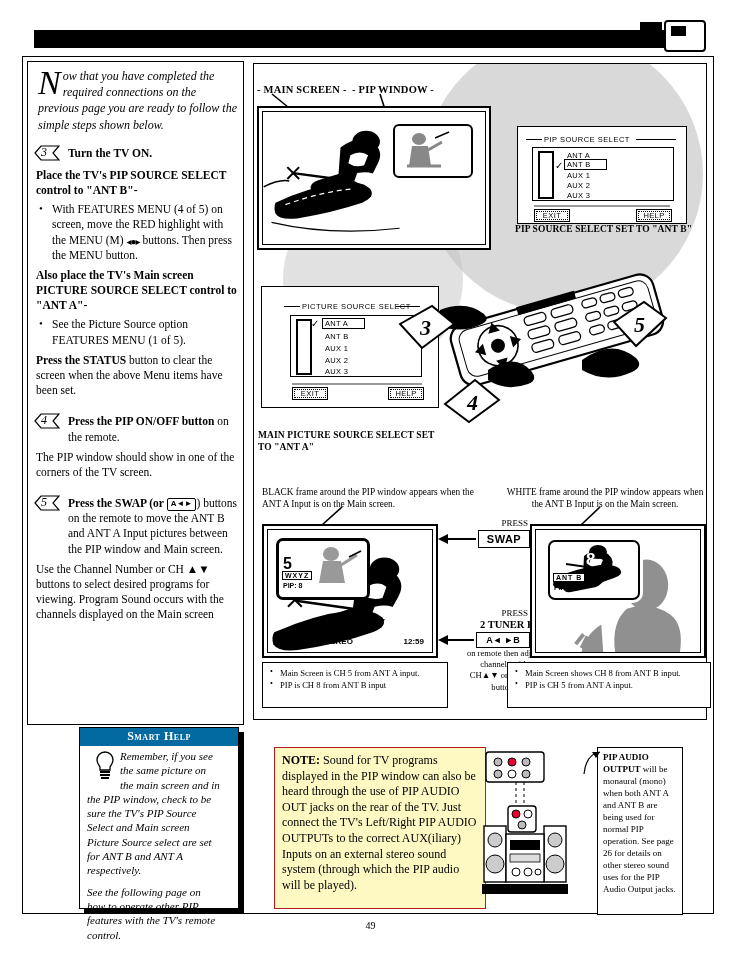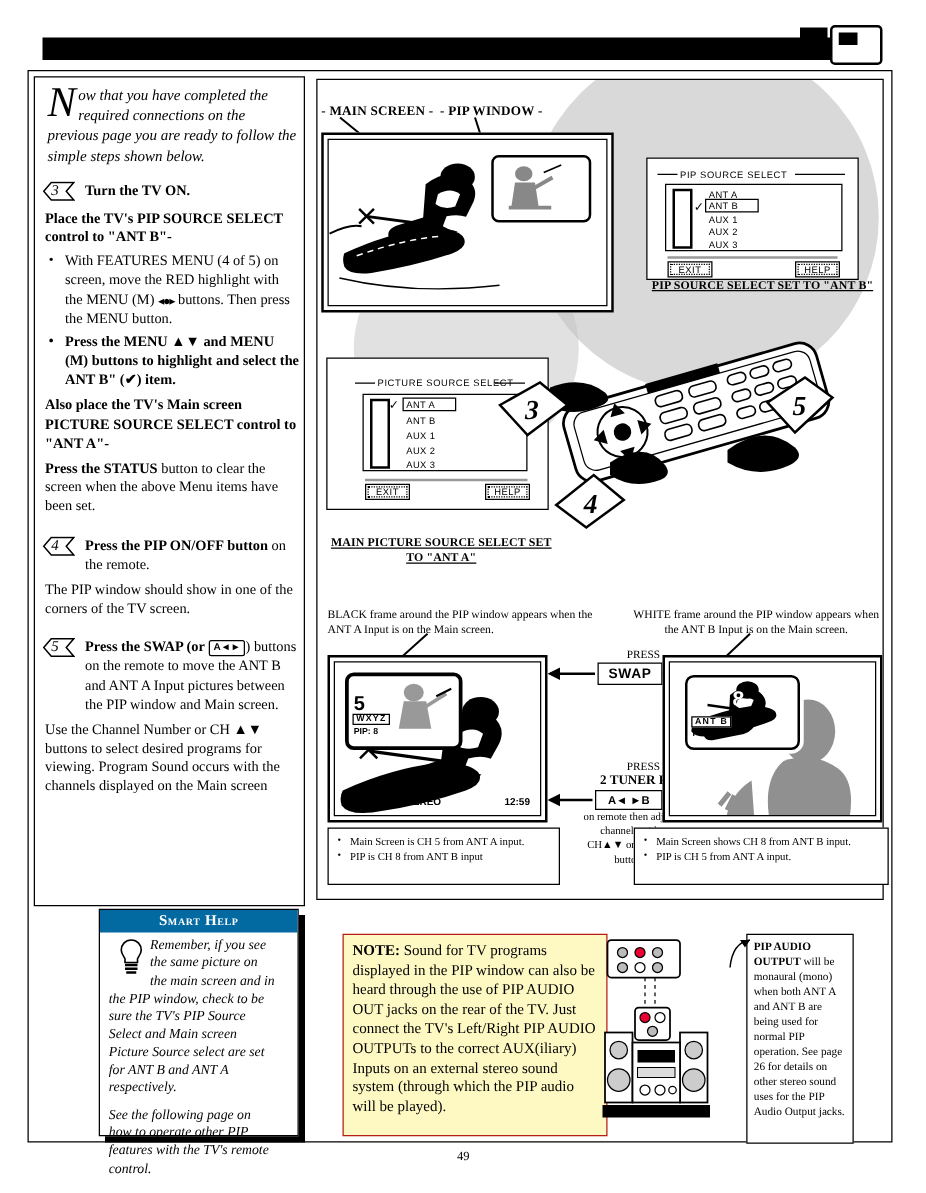--- a/index.html
+++ b/index.html
@@ -56,21 +56,21 @@
   .osd{position:absolute;border:1px solid #000;background:#fff;}
   .osd-title{position:absolute;font-family:"Liberation Sans",sans-serif;font-size:7.5px;letter-spacing:.5px;white-space:nowrap;}
   .osd-rule{position:absolute;height:1px;background:#000;}
   .osd-list{position:absolute;border:1px solid #000;background:#fff;}
   .osd-bar{position:absolute;border:2px solid #000;background:#fff;}
   .osd-item{position:absolute;font-family:"Liberation Sans",sans-serif;font-size:7.5px;letter-spacing:.3px;white-space:nowrap;}
   .osd-item.sel{border:1px solid #000;padding:0 16px 0 2px;left:-3px;top:-2px;}
   .osd-btn{position:absolute;border:1.5px solid #000;font-family:"Liberation Sans",sans-serif;
      font-size:7.5px;text-align:center;background:#fff;letter-spacing:.4px;}
   .osd-btn i{position:absolute;inset:1px;border:1px dotted #000;font-style:normal;}
-  .cap{position:absolute;font-weight:bold;font-size:9.5px;text-align:center;letter-spacing:.1px;line-height:1.25;text-decoration:underline;}
+  .cap{position:absolute;font-weight:bold;font-size:9.5px;letter-spacing:.1px;line-height:1.25;}
 
   
   .tag{position:absolute;}
   .tag span{position:absolute;font-style:italic;font-weight:bold;}
 
   
   .note-text{position:absolute;font-size:9.3px;line-height:1.25;}
   .arrowlbl{position:absolute;font-size:9px;font-family:"Liberation Serif",serif;text-align:right;}
   .swapbox{position:absolute;border:1.5px solid #000;background:#fff;font-weight:bold;
      font-family:"Liberation Sans",sans-serif;font-size:11px;text-align:center;letter-spacing:.5px;}
@@ -117,23 +117,25 @@
       </div>
       <span class="b">Turn the TV ON.</span>
     </div>
     <p class="t b" style="margin-top:7px;">Place the TV's PIP SOURCE SELECT control to "ANT B"-</p>
     <ul class="bul">
       <li>
         <span>With FEATURES MENU (4 of 5) on screen, move the RED highlight with the MENU (M)</span>
         <span class="nav-glyph">◂●▸</span>
         <span>buttons. Then press the MENU button.</span>
       </li>
-      <li class="b">Press the MENU ▲▼ and MENU (M) buttons to highlight and select the ANT B" (✔) item.</li>
     </ul>
     <p class="t b">Also place the TV's Main screen PICTURE SOURCE SELECT control to "ANT A"-</p>
+    <ul class="bul">
+      <li>See the Picture Source option FEATURES MENU (1 of 5).</li>
+    </ul>
     <p class="t">
       <span class="b">Press the STATUS</span><span> button to clear the screen when the above Menu items have been set.</span>
     </p>
 
     <div class="step" style="margin-top:16px;">
       <div class="step-num">
         <svg width="26" height="16" viewBox="0 0 26 16">
             <polygon points="1,8 7,1 25,1 19,8 25,15 7,15" fill="#fff" stroke="#000" stroke-width="1.2"></polygon>
           </svg>
         <span>4</span>

